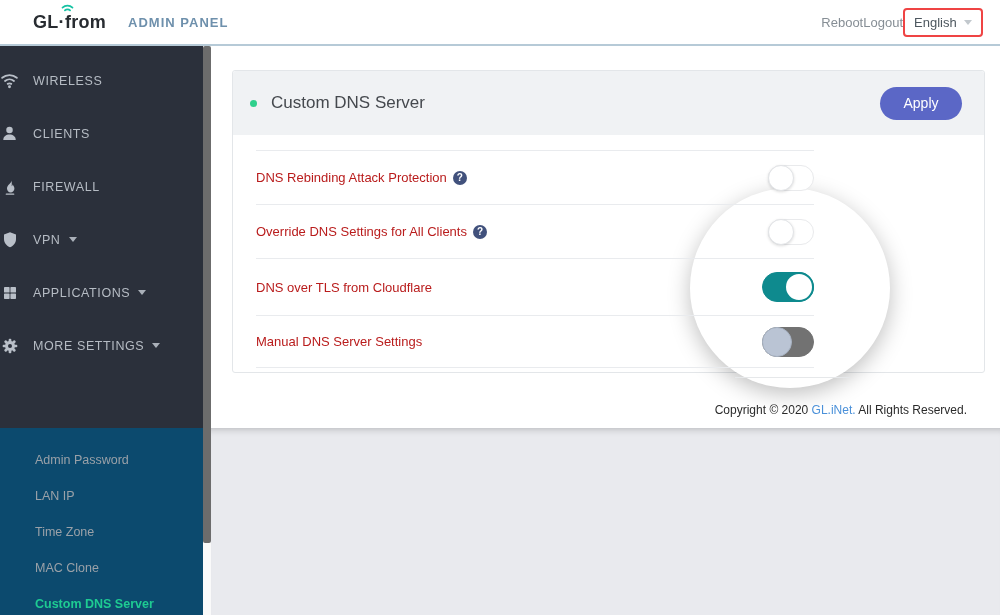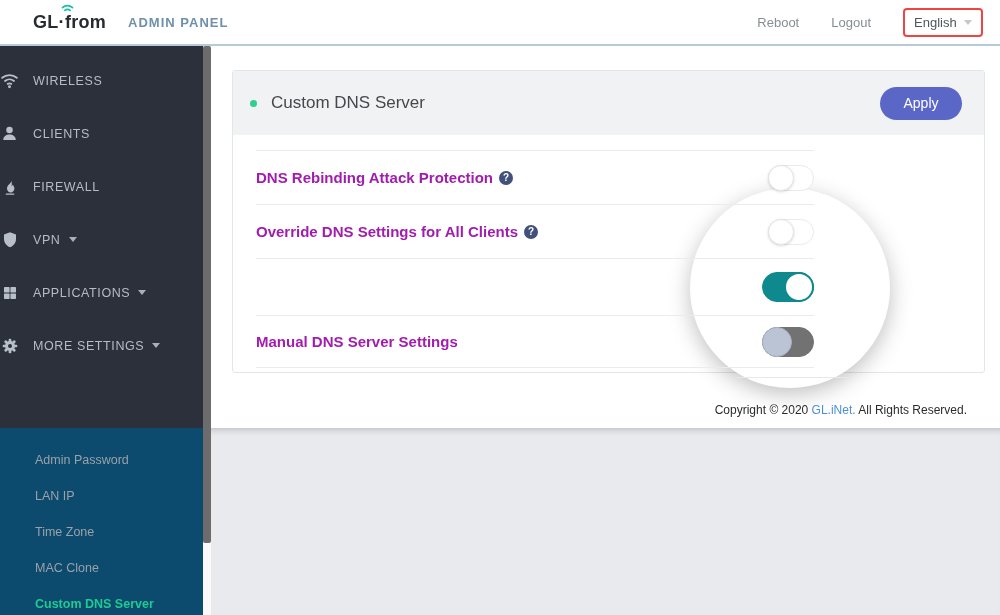--- a/index.html
+++ b/index.html
@@ -7,21 +7,21 @@
   body { font-family:"Liberation Sans","DejaVu Sans",sans-serif; background:#fff; position:relative; }
 
   
   .topbar { position:absolute; left:0; top:0; width:1000px; height:46px; background:#fff;
             border-bottom:2px solid #b6cad7; display:flex; align-items:center; z-index:20; }
   .logo { margin-left:33px; font-size:18px; font-weight:bold; color:#282c31; letter-spacing:.3px;
           display:flex; align-items:baseline; }
   .iwrap { position:relative; }
   .iwrap svg { position:absolute; left:-4px; top:-9px; }
   .admin-panel { margin-left:22px; font-size:13px; font-weight:bold; color:#6e90ac; letter-spacing:1px; }
-  .top-right { margin-left:auto; margin-right:17px; display:flex; align-items:center; gap:32px; }
+  .top-right { margin-left:auto; margin-right:17px; display:flex; align-items:center; }
   .top-link { font-size:13px; color:#868e95; cursor:pointer; }
   .lang-select { width:80px; height:29px; border:2px solid #ef4444; border-radius:4px; background:#fff;
                  display:flex; align-items:center; justify-content:space-between; padding:0 9px; cursor:pointer; }
   .lang-select .lang-label { font-size:13px; color:#4d575f; }
   .chev { width:0; height:0; border-left:4px solid transparent; border-right:4px solid transparent;
           border-top:5px solid #c2c8cd; }
 
   
   .sidebar { position:absolute; left:0; top:46px; width:203px; height:569px; background:#2b303b; z-index:10; }
   .nav { padding-top:8px; }
@@ -49,21 +49,21 @@
   .card-header { height:64px; background:#f0f2f4; border-radius:3px 3px 0 0; display:flex; align-items:center;
                  padding:0 22px 0 17px; }
   .status-dot { width:7px; height:7px; border-radius:50%; background:#2fd08c; }
   .card-title { margin-left:14px; font-size:17px; color:#45494e; }
   .apply-btn { margin-left:auto; width:82px; height:33px; border:none; border-radius:17px; background:#5b67c6;
                color:#fff; font-size:14px; font-family:inherit; cursor:pointer; }
 
   .rows { position:relative; z-index:5; margin-left:23px; width:558px; }
   .row-stub { height:16px; border-bottom:1px solid #e9ebee; }
   .row { display:flex; align-items:center; border-bottom:1px solid #e9ebee; position:relative; }
-  .row-label { font-size:15px; color:#a21caf;font-weight:bold; }
+  .row-label { font-size:13px; color:#b91c1c; }
   .help { width:14px; height:14px; border-radius:50%; background:#41517c; color:#fff; font-size:10px; font-weight:bold;
           display:inline-flex; align-items:center; justify-content:center; margin-left:6px; cursor:pointer; }
 
   
   .toggle { position:absolute; right:0; width:46px; height:26px; border-radius:13px; background:#fff;
             border:1px solid #e9eaec; cursor:pointer; }
   .knob { position:absolute; left:-1px; top:-1px; width:26px; height:26px; border-radius:50%; background:#fff;
           border:1px solid #e2e4e7; box-shadow:0 1px 3px rgba(0,0,0,.14); }
   .toggle.lg { width:52px; height:30px; border-radius:15px; }
   .toggle.lg .knob { width:30px; height:30px; }
@@ -219,20 +219,21 @@
           </span>
   </div>
         <div class="row" style="height: 54px;">
     <span class="row-label">Override DNS Settings for All Clients</span>
     <span class="help">?</span>
     <span class="toggle off">
             <span class="knob"></span>
           </span>
   </div>
         <div class="row" style="height: 57px;">
+    <span class="row-label">DNS over TLS from Cloudflare</span>
 
     <span class="toggle on lg">
             <span class="knob"></span>
           </span>
   </div>
         <div class="row" style="height: 52px;">
     <span class="row-label">Manual DNS Server Settings</span>
 
     <span class="toggle off-dark lg">
             <span class="knob"></span>

